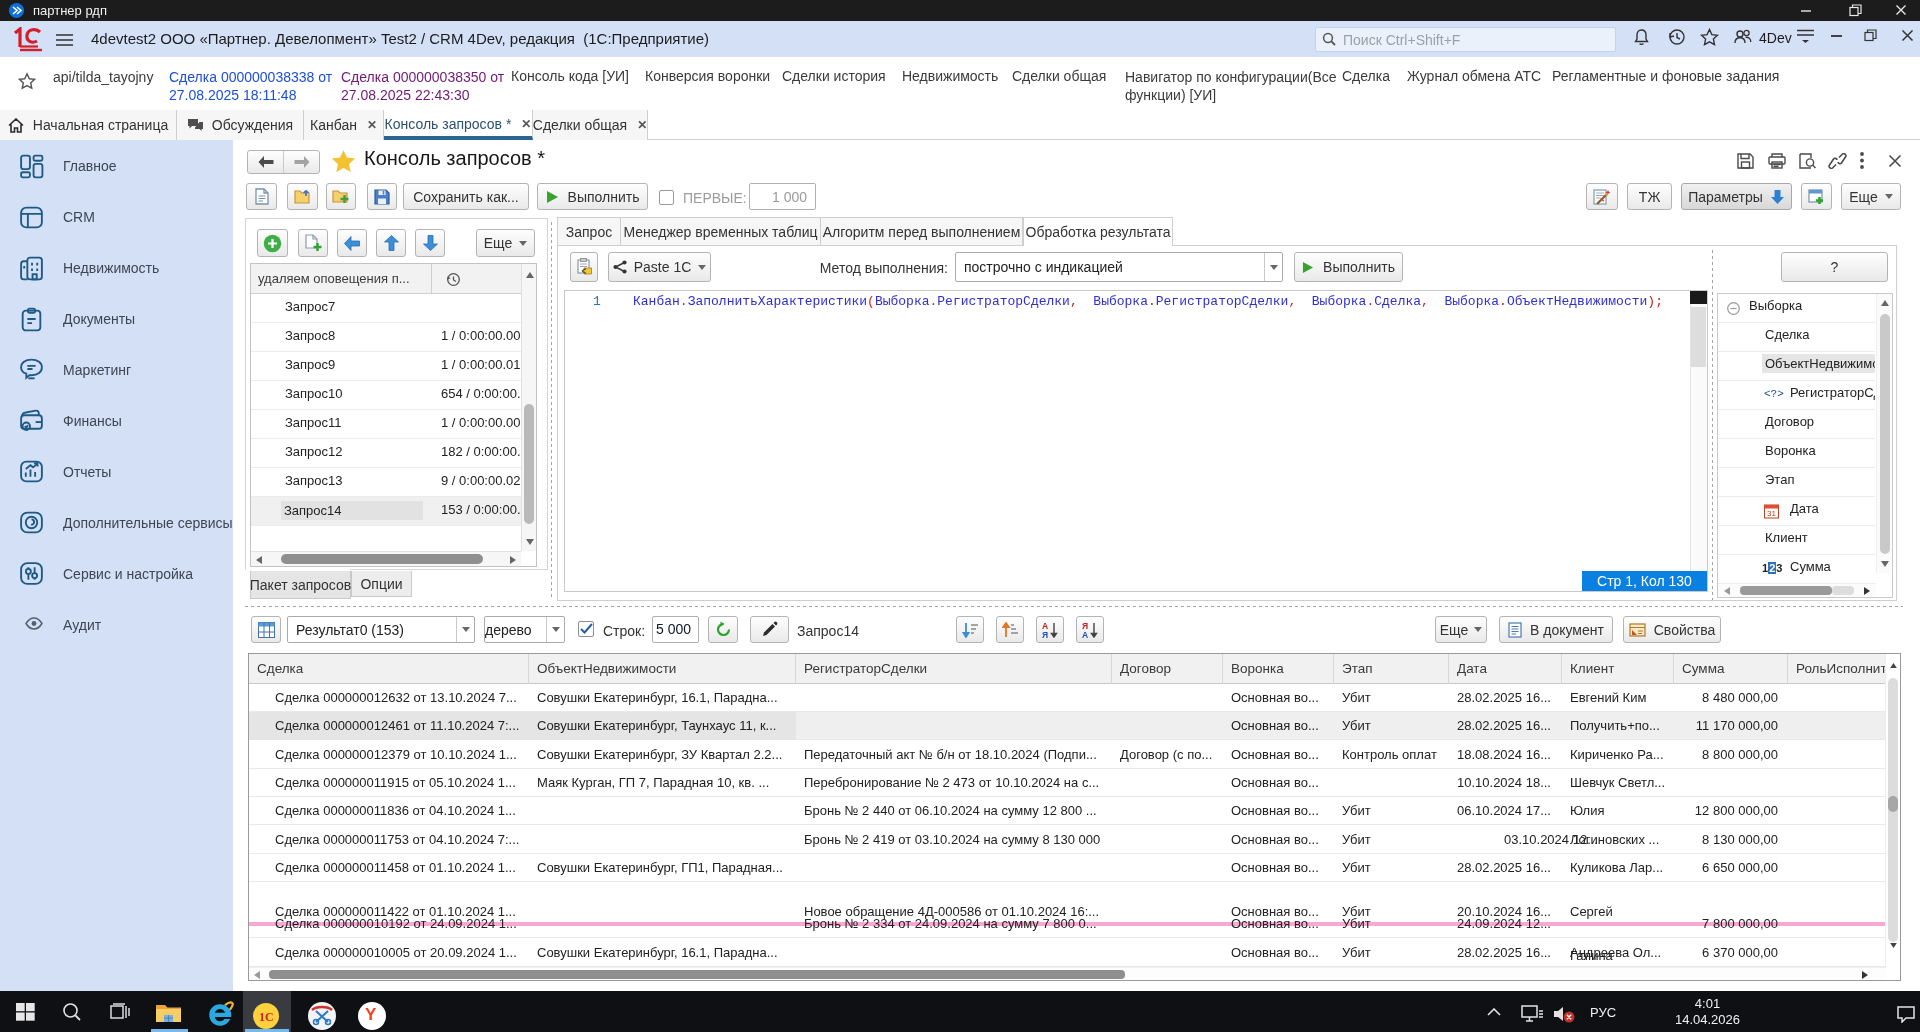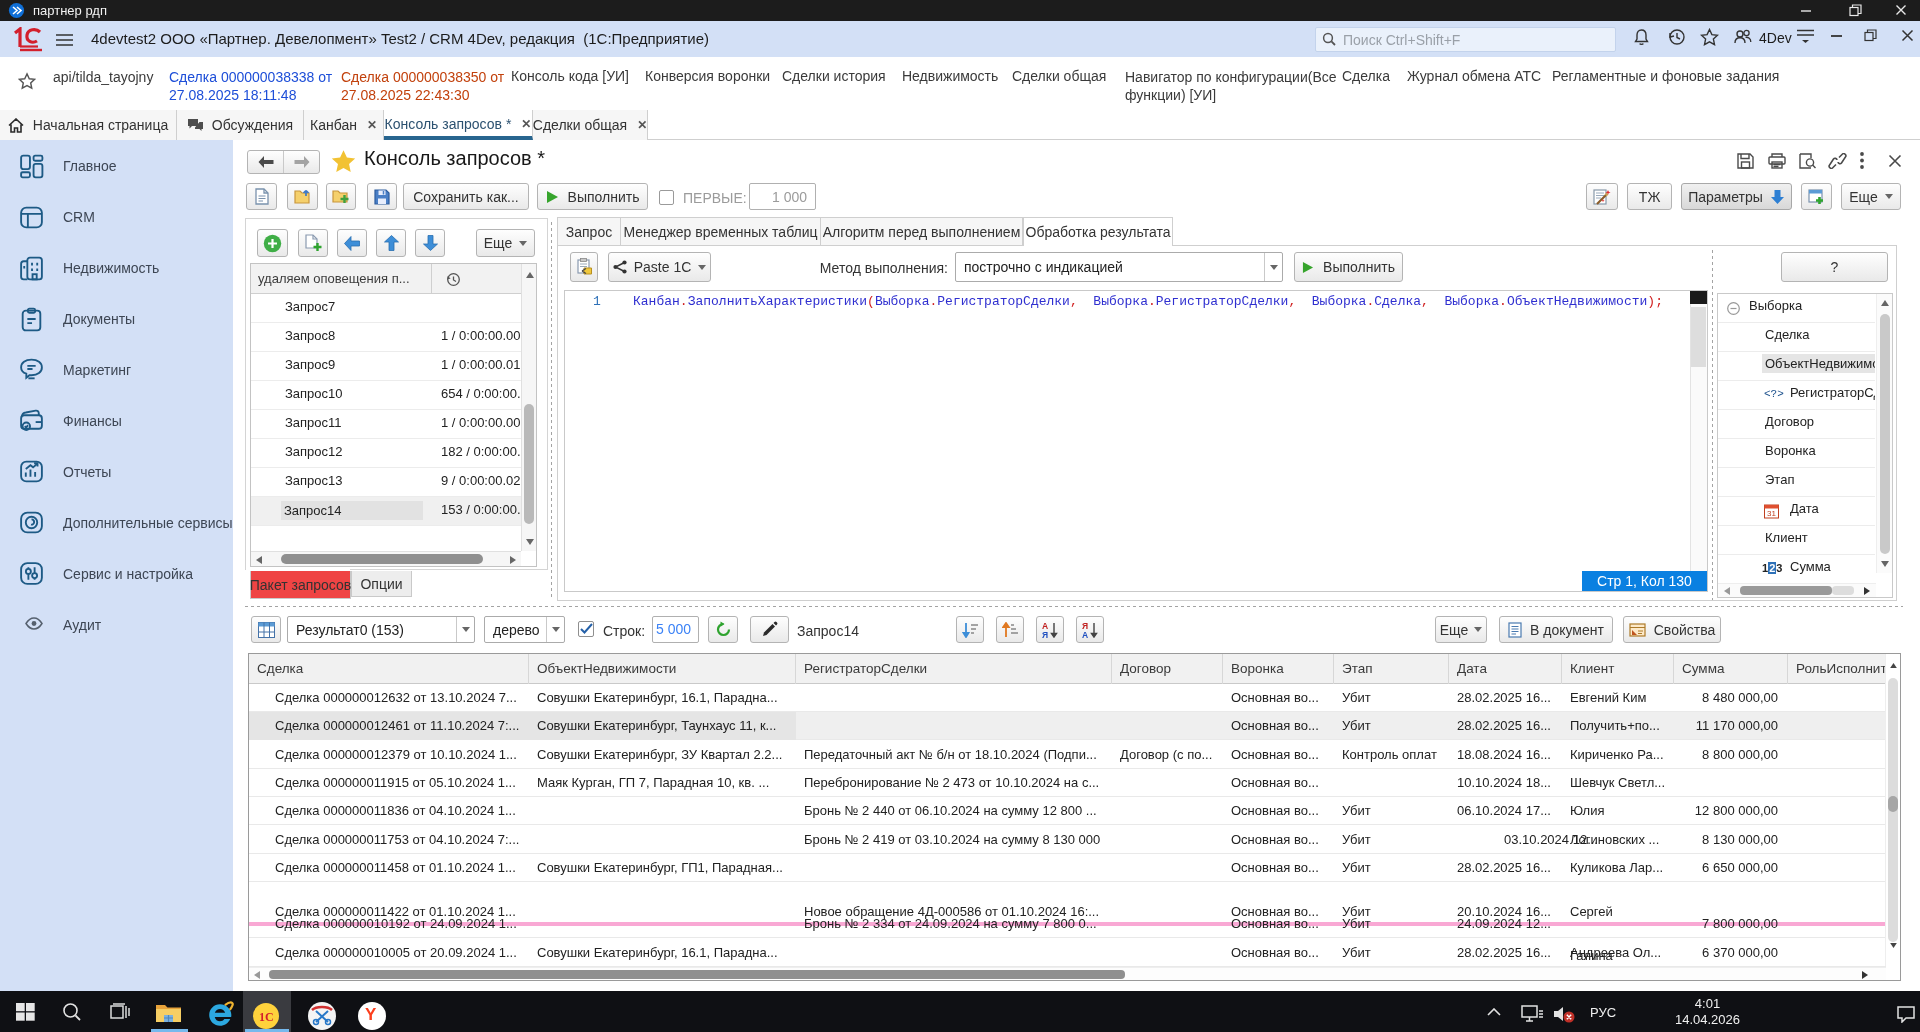--- a/index.html
+++ b/index.html
@@ -93,21 +93,21 @@
       <path d="M1.5 1.5 L11.5 11.5 M11.5 1.5 L1.5 11.5" stroke="#333" stroke-width="1.5"></path>
     </svg>
 </div>
 
 <div class="a" style="left:0;top:57px;width:1920px;height:53px;background:#fff">
  <svg class="a" style="left:18px;top:15px" width="18" height="18" viewBox="0 0 19 18">
       <path d="M9.5 1.5 L11.9 6.6 L17.5 7.3 L13.4 11.1 L14.5 16.6 L9.5 13.9 L4.5 16.6 L5.6 11.1 L1.5 7.3 L7.1 6.6 Z" fill="none" stroke="#555" stroke-width="1.5"></path>
     </svg>
  <div class="a" style="left:53px;top:11px;font-size:14px;color:#3a3a3a;line-height:18px">api/tilda_tayojny</div>
  <div class="a" style="left:169px;top:11px;font-size:14px;color:#1d4ed8;line-height:18px">Сделка 000000038338 от<br>27.08.2025 18:11:48</div>
- <div class="a" style="left:341px;top:11px;font-size:14px;color:#c2410c;line-height:18px">Сделка 000000038350 от<br>27.08.2025 22:43:30</div>
+ <div class="a" style="left:341px;top:11px;font-size:14px;color:#701a75;line-height:18px">Сделка 000000038350 от<br>27.08.2025 22:43:30</div>
  <div class="a" style="left:511px;top:11px;font-size:14px;color:#3a3a3a">Консоль кода [УИ]</div>
  <div class="a" style="left:645px;top:11px;font-size:14px;color:#3a3a3a">Конверсия воронки</div>
  <div class="a" style="left:782px;top:11px;font-size:14px;color:#3a3a3a">Сделки история</div>
  <div class="a" style="left:902px;top:11px;font-size:14px;color:#3a3a3a">Недвижимость</div>
  <div class="a" style="left:1012px;top:11px;font-size:14px;color:#3a3a3a">Сделки общая</div>
  <div class="a" style="left:1125px;top:11px;font-size:14px;color:#3a3a3a;line-height:18px">Навигатор по конфигурации(Все<br>функции) [УИ]</div>
  <div class="a" style="left:1342px;top:11px;font-size:14px;color:#3a3a3a">Сделка</div>
  <div class="a" style="left:1407px;top:11px;font-size:14px;color:#3a3a3a">Журнал обмена АТС</div>
  <div class="a" style="left:1552px;top:11px;font-size:14px;color:#3a3a3a">Регламентные и фоновые задания</div>
 </div>
@@ -426,21 +426,21 @@
  <div class="a" style="left:0;bottom:0;width:270px;height:15px;background:#f6f6f6;border-top:1px solid #e0e0e0">
    <svg class="a" style="left:5px;top:4px" width="6" height="8" viewBox="0 0 6 8">
         <path d="M0 4 L6 0 V8 Z" fill="#666"></path>
       </svg>
    <div class="a" style="left:30px;top:2px;width:202px;height:10px;background:#8f8f8f;border-radius:5px"></div>
    <svg class="a" style="right:5px;top:4px" width="6" height="8" viewBox="0 0 6 8">
         <path d="M6 4 L0 0 V8 Z" fill="#666"></path>
       </svg>
  </div>
 </div>
-<div class="a" style="left:246px;top:569px;width:104px;height:3px;background:#fff"></div><div class="a" style="left:250px;top:571px;width:101px;height:28px;background:#ef4444;border:1px solid #c9c9c9;border-top:none;display:flex;align-items:center;justify-content:center;font-size:14px;white-space:nowrap">Пакет запросов</div>
+<div class="a" style="left:246px;top:569px;width:104px;height:3px;background:#fff"></div><div class="a" style="left:250px;top:571px;width:101px;height:28px;background:#e5e5e5;border:1px solid #c9c9c9;border-top:none;display:flex;align-items:center;justify-content:center;font-size:14px;white-space:nowrap">Пакет запросов</div>
 <div class="a" style="left:351px;top:571px;width:61px;height:26px;background:#ededed;border:1px solid #c9c9c9;border-top:none;display:flex;align-items:center;justify-content:center;font-size:14px">Опции</div>
 
 <div class="a" style="left:557px;top:217px;width:1340px;height:28px">
  <div class="tabi a" style="left:0;top:0;width:64px;height:28px;border:1px solid #cfcfcf;border-bottom:none">Запрос</div>
  <div class="tabi a" style="left:64px;top:0;width:200px;height:28px;border-bottom:none;border-top:1px solid #cfcfcf">Менеджер временных таблиц</div>
  <div class="tabi a" style="left:264px;top:0;width:202px;height:28px;border-bottom:none;border-top:1px solid #cfcfcf">Алгоритм перед выполнением</div>
  <div class="a" style="left:466px;top:0;width:150px;height:28px;background:#fff;border:1px solid #cfcfcf;border-bottom:none;display:flex;align-items:center;justify-content:center;color:#333;font-size:14px;white-space:nowrap">Обработка результата</div>
 </div>
 <div class="gb" style="left:557px;top:245px;width:1340px;height:356px;border-color:#cfcfcf"></div>
 <div class="a" style="left:1024px;top:244px;width:148px;height:3px;background:#fff"></div>
@@ -557,33 +557,33 @@
       <path d="M6 0.5 V15.5 M11.5 0.5 V15.5 M0.5 10 H17" stroke="#4472a8" stroke-width="1"></path>
     </svg>
   </div>
 <div class="combo" style="left:287px;top:616px;width:188px;height:27px">
     <span style="margin-left:8px">Результат0 (153)</span>
     <span class="arr">
       <span class="car"></span>
     </span>
   </div>
 <div class="combo" style="left:484px;top:616px;width:81px;height:27px">
-    <span style="margin-left:8px">дерево</span>
+    <span style="">дерево</span>
     <span class="arr">
       <span class="car"></span>
     </span>
   </div>
 <div class="a" style="left:578px;top:621px;width:16px;height:16px;background:#fff;border:1px solid #8f8f8f;border-radius:2px">
     <svg width="13" height="12" viewBox="0 0 13 12" style="margin:1px 0 0 1px">
       <path d="M1 6 L4.5 9.5 L12 1" fill="none" stroke="#2460a8" stroke-width="2"></path>
     </svg>
   </div>
 <span class="a" style="left:603px;top:623px;font-size:14px">Строк:</span>
 <div class="a" style="left:652px;top:616px;width:47px;height:27px;border:1px solid #b0b0b0;border-radius:2px;background:#fff">
-    <span class="a" style="right:7px;top:4px;color:#3b82f6">5 000</span>
+    <span class="a" style="right:7px;top:4px;color:#0f172a">5 000</span>
   </div>
 <div class="btn" style="left:708px;top:616px;width:30px;height:27px">
     <svg width="17" height="17" viewBox="0 0 17 17">
       <path d="M14 8.5 A5.5 5.5 0 1 1 8.5 3" fill="none" stroke="#2fa32f" stroke-width="2.2"></path>
       <path d="M5.5 0.5 L9.5 3 L5.5 5.8 Z" fill="#2fa32f"></path>
     </svg>
   </div>
 <div class="btn" style="left:750px;top:616px;width:39px;height:27px">
     <svg width="17" height="17" viewBox="0 0 17 17">
       <path d="M2 15 L3 11.5 L11.5 3 L14 5.5 L5.5 14 Z" fill="#2b2b2b"></path>

